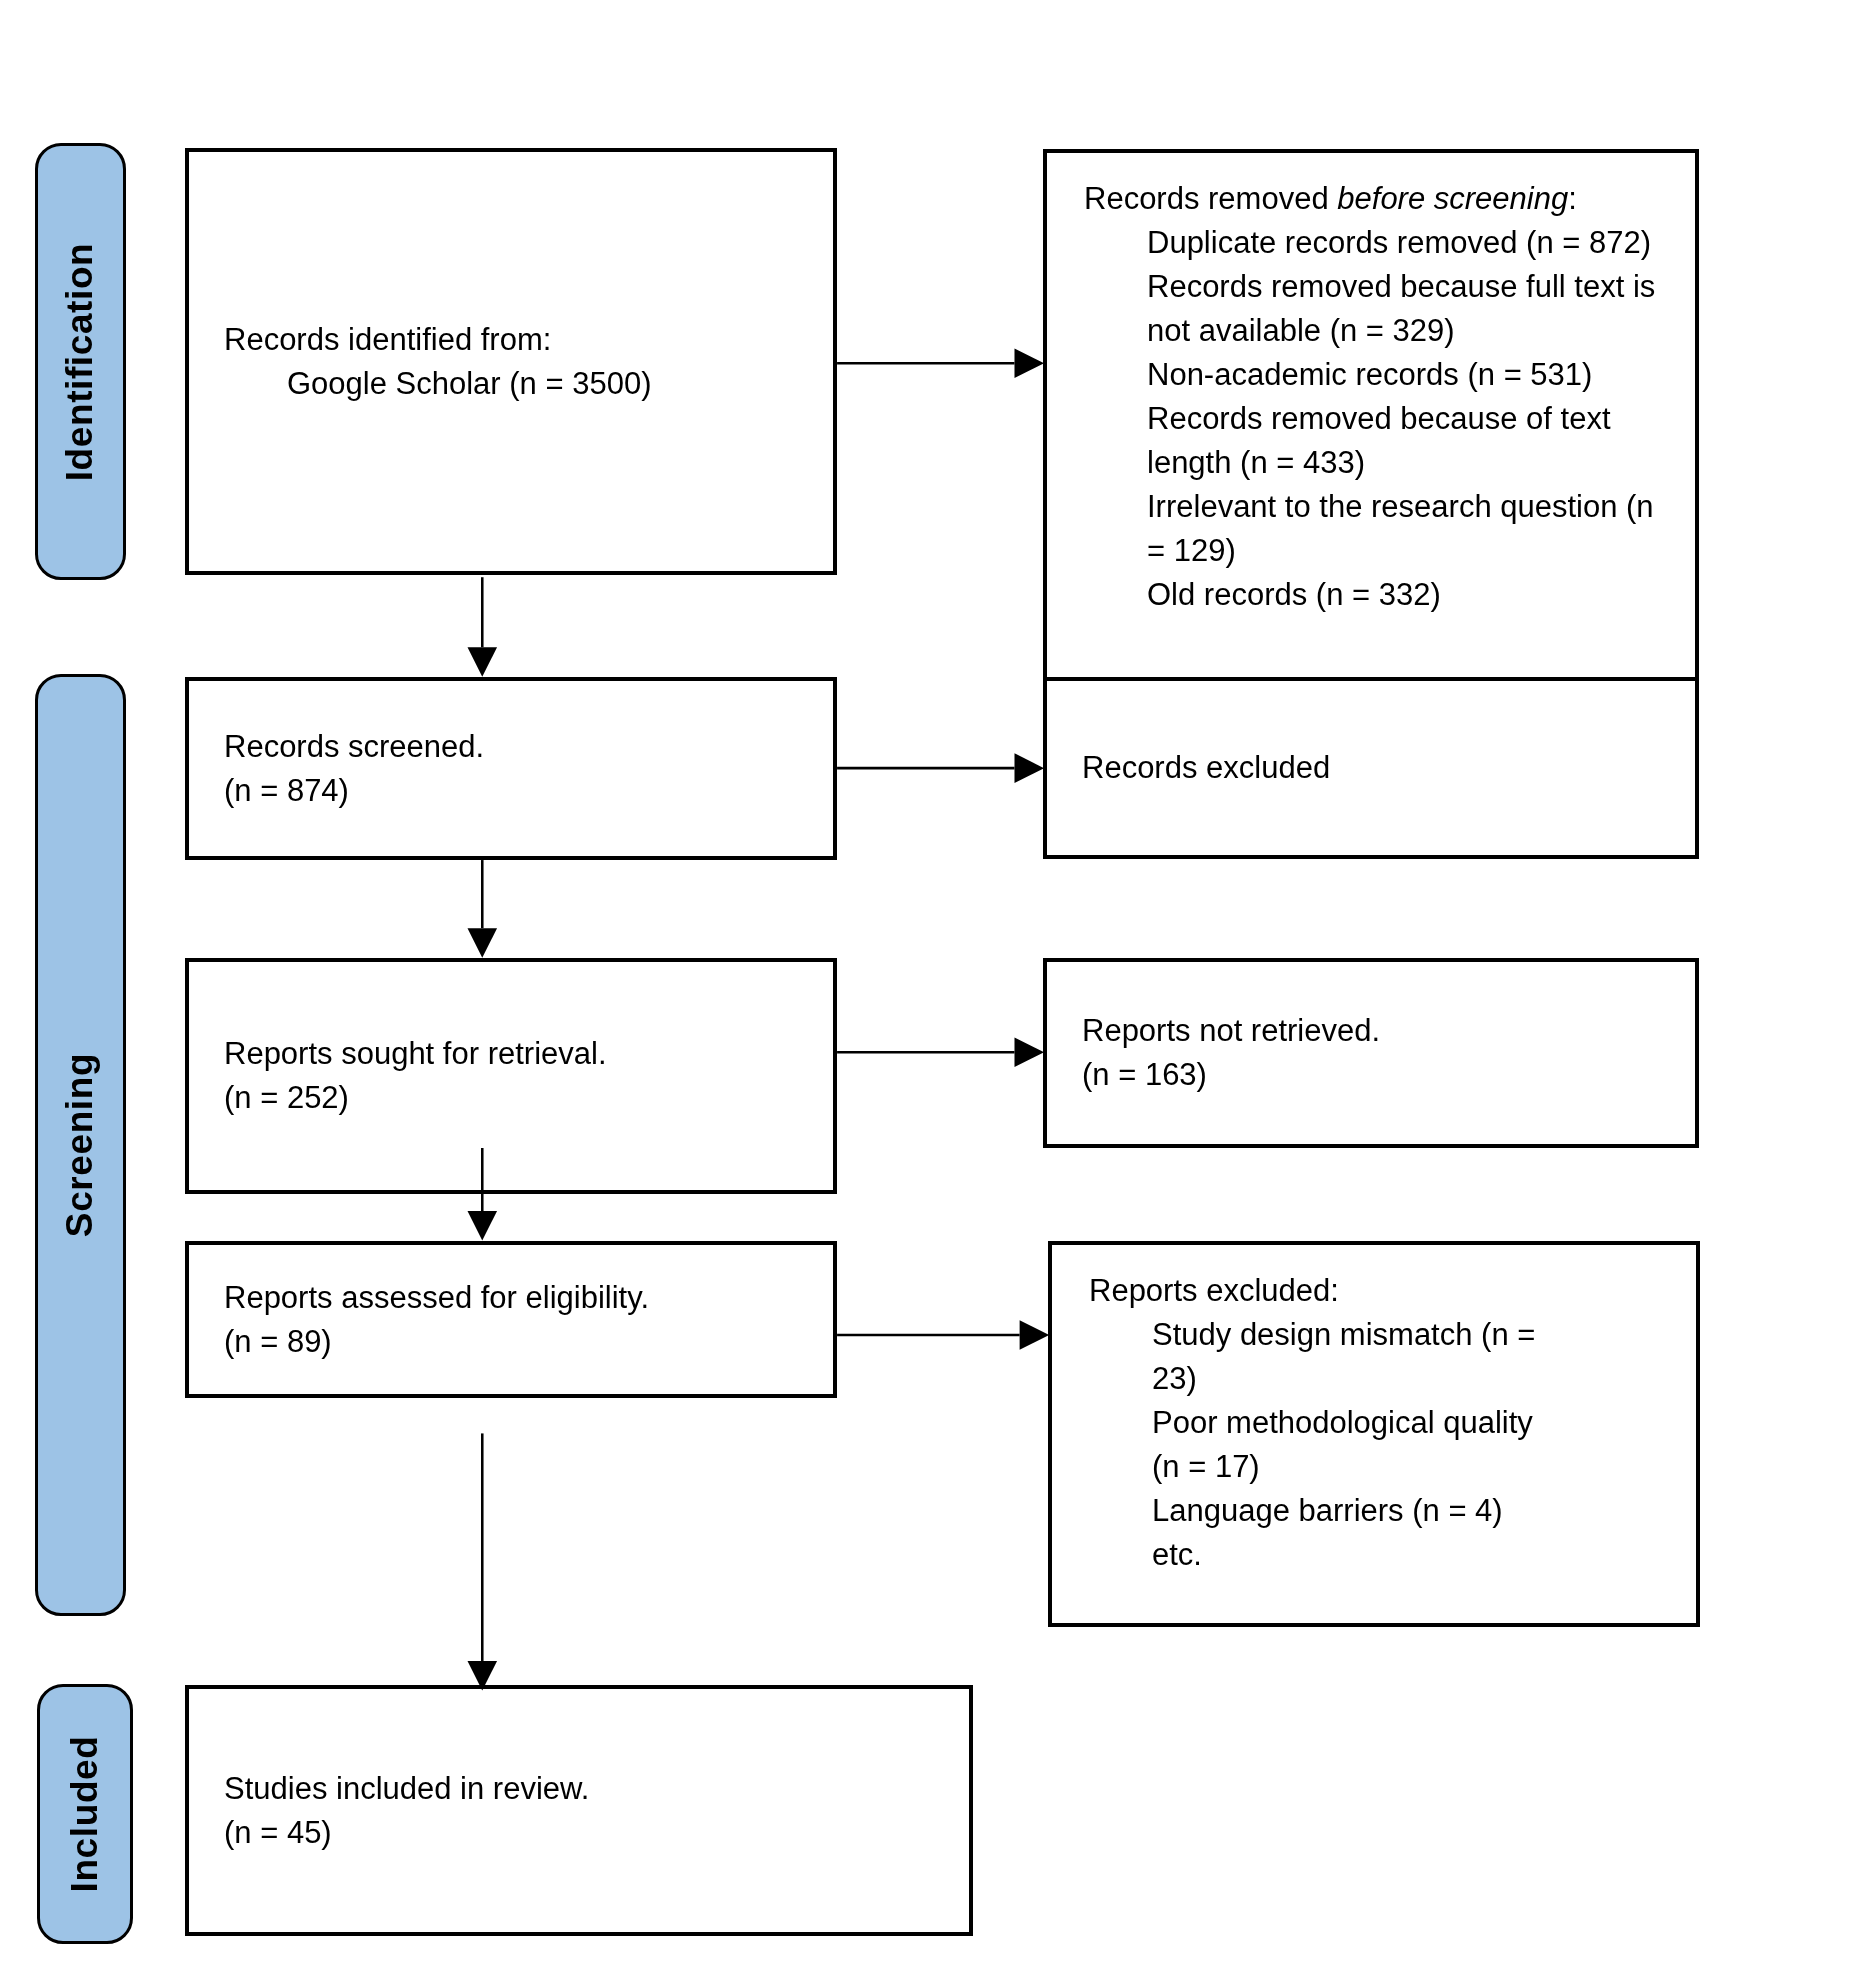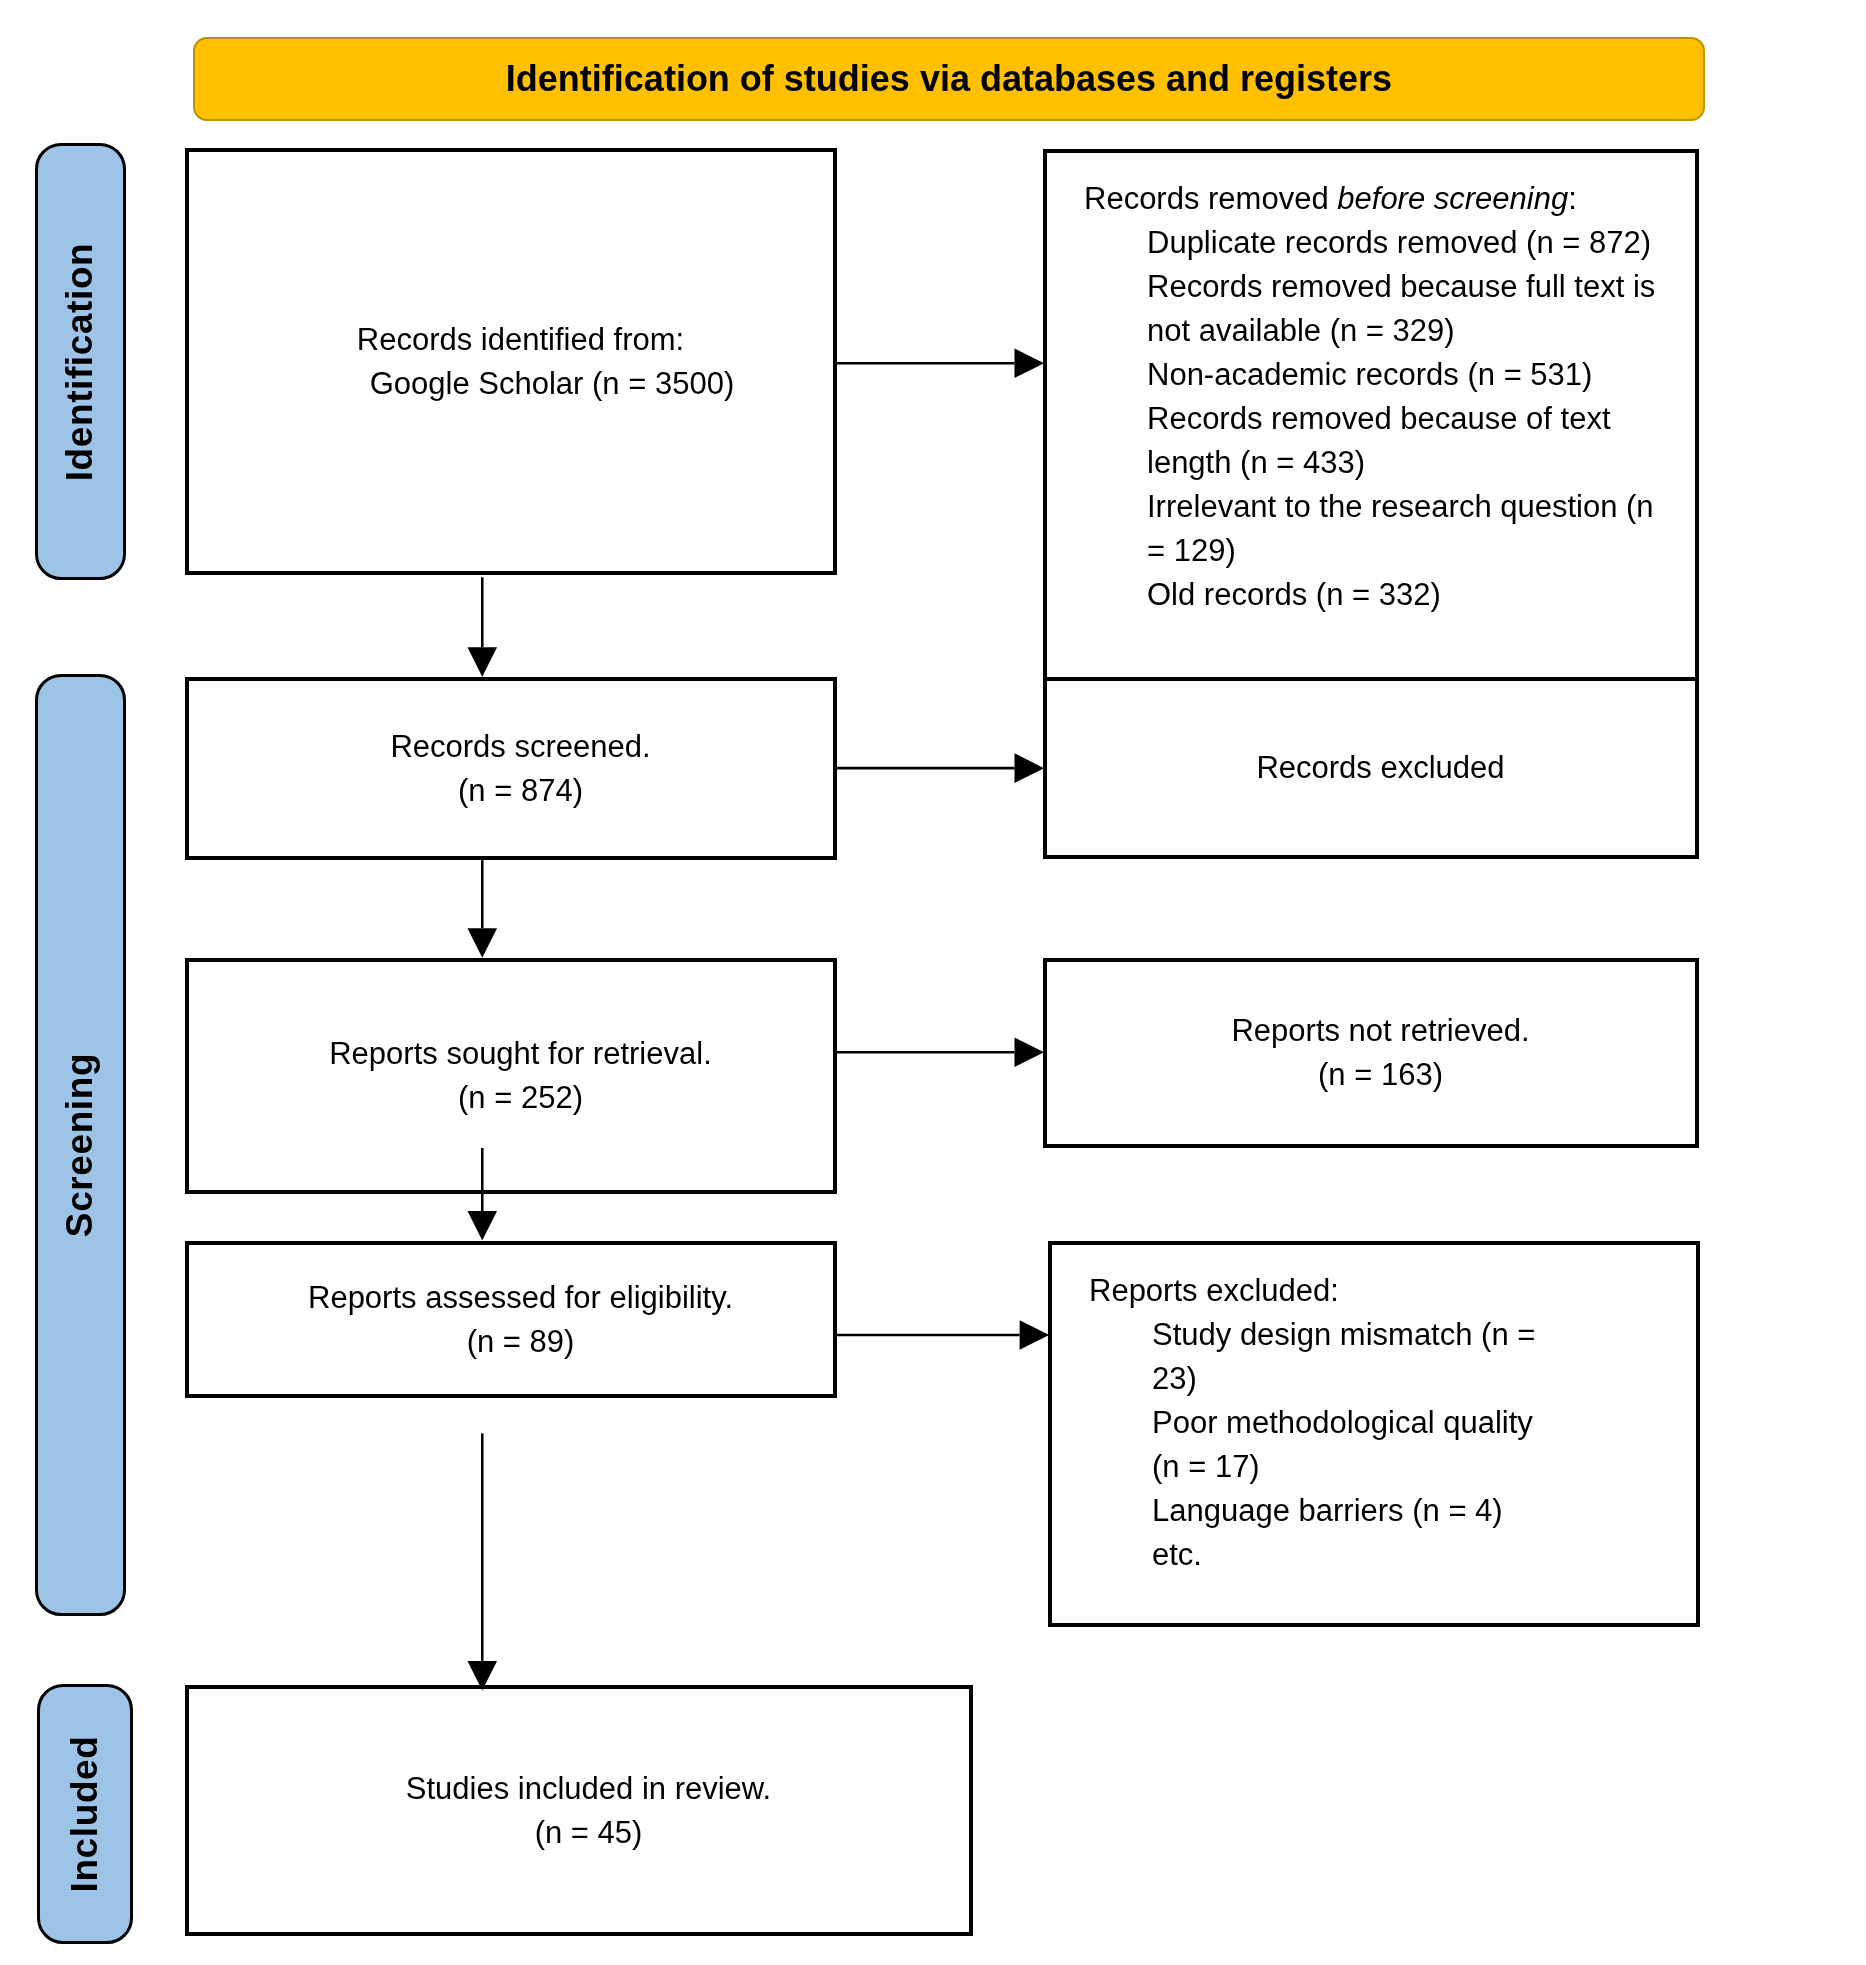--- a/index.html
+++ b/index.html
@@ -22,21 +22,21 @@
     font-weight:bold;font-size:37px;letter-spacing:0.6px;
   }
   #stage-identification{left:35px;top:143px;width:91px;height:437px;}
   #stage-screening{left:35px;top:674px;width:91px;height:942px;}
   #stage-included{left:37px;top:1684px;width:96px;height:260px;}
   .fbox{
     position:absolute;background:#fff;border:4.5px solid #000;box-sizing:border-box;
     font-size:31px;line-height:44px;
   }
   .vcenter{display:flex;flex-direction:column;justify-content:center;
-    padding-left:35px;padding-right:16px;align-items:center;}
+    padding-left:35px;padding-right:16px;}
   .topalign{padding:24.4px 11.6px 0 37px;}
   .indent{margin-left:63px;}
   .prewrap{white-space:pre-line;}
   #box-identified{left:185px;top:148px;width:652px;height:427px;}
   #box-removed-before-screening{left:1043px;top:149px;width:656px;height:566px;}
   #box-screened{left:185px;top:677px;width:652px;height:183px;}
   #box-records-excluded{left:1043px;top:677px;width:656px;height:182px;}
   #box-sought{left:185px;top:958px;width:652px;height:236px;}
   #box-not-retrieved{left:1043px;top:958px;width:656px;height:190px;}
   #box-assessed{left:185px;top:1241px;width:652px;height:157px;}
@@ -45,23 +45,20 @@
   .it{font-style:italic;}
   .arrows{position:absolute;left:0;top:0;width:1867px;height:1965px;pointer-events:none;}
   .arrows line{stroke:#000;stroke-width:4;}
   .arrows polygon{fill:#000;stroke:none;}
 </style>
 </head>
 <body>
 
 <div class="canvas">
 
-  <div class="banner">
-    <span>Identification of studies via databases and registers</span>
-  </div>
 
   <div class="stage" id="stage-identification">
     <span class="vtext">Identification</span>
   </div>
   <div class="stage" id="stage-screening">
     <span class="vtext">Screening</span>
   </div>
   <div class="stage" id="stage-included">
     <span class="vtext">Included</span>
   </div>

